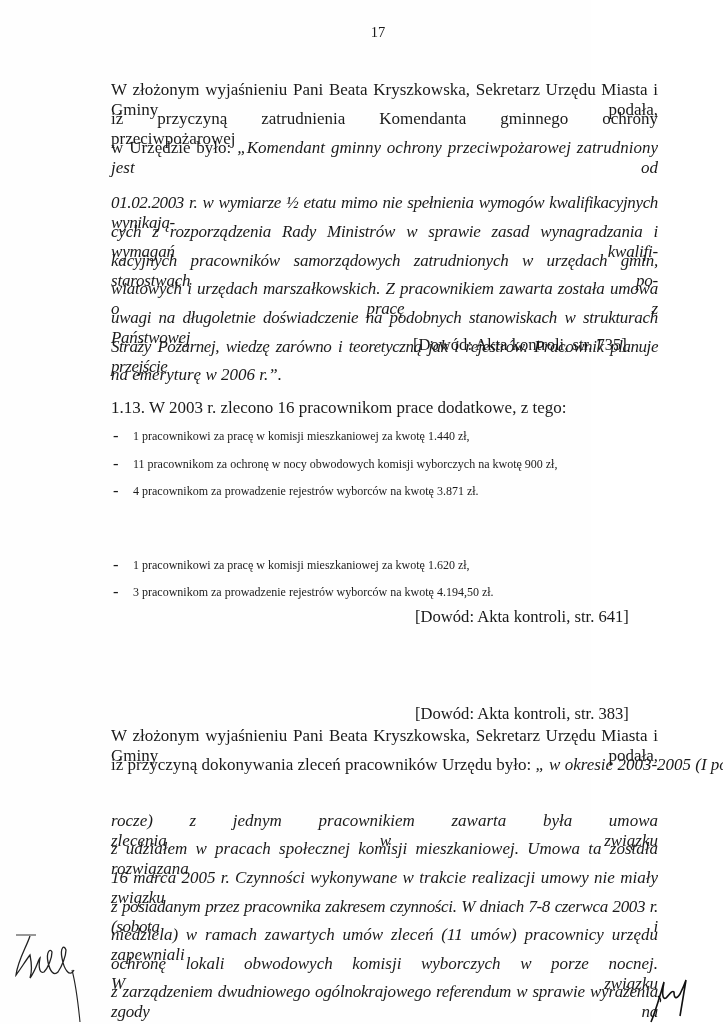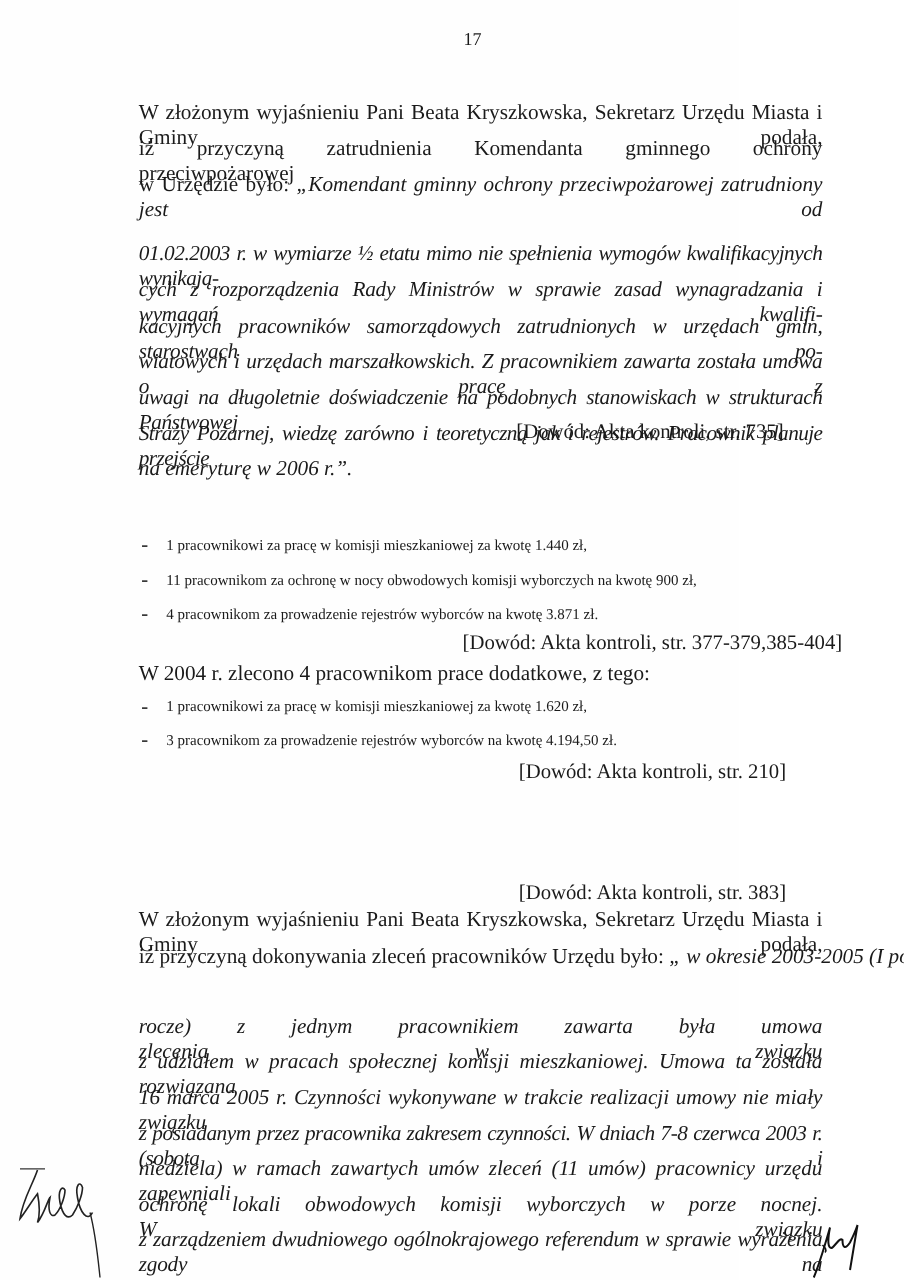--- a/index.html
+++ b/index.html
@@ -29,38 +29,37 @@
     <div class="ln j it" style="top:166px;letter-spacing:-0.35px">01.02.2003 r. w wymiarze ½ etatu mimo nie spełnienia wymogów kwalifikacyjnych wynikają-</div>
     <div class="ln j it" style="top:195px;letter-spacing:-0.2px">cych z rozporządzenia Rady Ministrów w sprawie zasad wynagradzania i wymagań kwalifi-</div>
     <div class="ln j it" style="top:224px;letter-spacing:-0.2px">kacyjnych pracowników samorządowych zatrudnionych w urzędach gmin, starostwach po-</div>
     <div class="ln j it" style="top:252px;letter-spacing:-0.2px">wiatowych i urzędach marszałkowskich. Z pracownikiem zawarta została umowa o pracę z</div>
     <div class="ln j it" style="top:281px;letter-spacing:-0.3px">uwagi na długoletnie doświadczenie na podobnych stanowiskach w strukturach Państwowej</div>
     <div class="ln j it" style="top:310px;letter-spacing:-0.45px">Straży Pożarnej, wiedzę zarówno i teoretyczną jak i rejestrów. Pracownik planuje przejście</div>
     <div class="ln it" style="top:338px">na emeryturę w 2006 r.”.</div>
   </div>
   <div class="ev" style="top:335px;left:413px">[Dowód: Akta kontroli, str. 735]</div>
 
+  <div class="ln" style="top:398px">1.13. W 2003 r. zlecono 16 pracownikom prace dodatkowe, z tego:</div>
   <div>
     <span class="bul" style="top:426px">-</span>
     <span class="btxt" style="top:426px">1 pracownikowi za pracę w komisji mieszkaniowej za kwotę 1.440 zł,</span>
     <span class="bul" style="top:454px">-</span>
     <span class="btxt" style="top:454px">11 pracownikom za ochronę w nocy obwodowych komisji wyborczych na kwotę 900 zł,</span>
     <span class="bul" style="top:481px">-</span>
     <span class="btxt" style="top:481px">4 pracownikom za prowadzenie rejestrów wyborców na kwotę 3.871 zł.</span>
   </div>
-  <div class="ev" style="top:504px;left:370px">[Dowód: Akta kontroli, str. 377-379,385-404]</div>
 
-  <div class="ln" style="top:529px">W 2004 r. zlecono 4 pracownikom prace dodatkowe, z tego:</div>
   <div>
     <span class="bul" style="top:555px">-</span>
     <span class="btxt" style="top:555px">1 pracownikowi za pracę w komisji mieszkaniowej za kwotę 1.620 zł,</span>
     <span class="bul" style="top:582px">-</span>
     <span class="btxt" style="top:582px">3 pracownikom za prowadzenie rejestrów wyborców na kwotę 4.194,50 zł.</span>
   </div>
-  <div class="ev" style="top:607px;left:415px">[Dowód: Akta kontroli, str. 210]</div>
+  <div class="ev" style="top:607px;left:415px">[Dowód: Akta kontroli, str. 641]</div>
 
   <div class="ev" style="top:704px;left:415px">[Dowód: Akta kontroli, str. 383]</div>
 
   <div>
     <div class="ln j" style="top:726px"><span>W złożonym wyjaśnieniu Pani Beata Kryszkowska, Sekretarz Urzędu Miasta i Gminy podała,</span></div>
     <div class="ln" style="top:755px"><span>iż przyczyną dokonywania zleceń pracowników Urzędu było: </span><span class="it">„ w okresie 2003-2005 (I pół-</span></div>
     <div class="ln j it" style="top:784px;word-spacing:20px">rocze) z jednym pracownikiem zawarta była umowa zlecenia w związku</div>
     <div class="ln j it" style="top:812px">z udziałem w pracach społecznej komisji mieszkaniowej. Umowa ta została rozwiązana</div>
     <div class="ln j it" style="top:841px">16 marca 2005 r. Czynności wykonywane w trakcie realizacji umowy nie miały związku</div>
     <div class="ln j it" style="top:870px;letter-spacing:-0.35px">z posiadanym przez pracownika zakresem czynności. W dniach 7-8 czerwca 2003 r. (sobota i</div>

